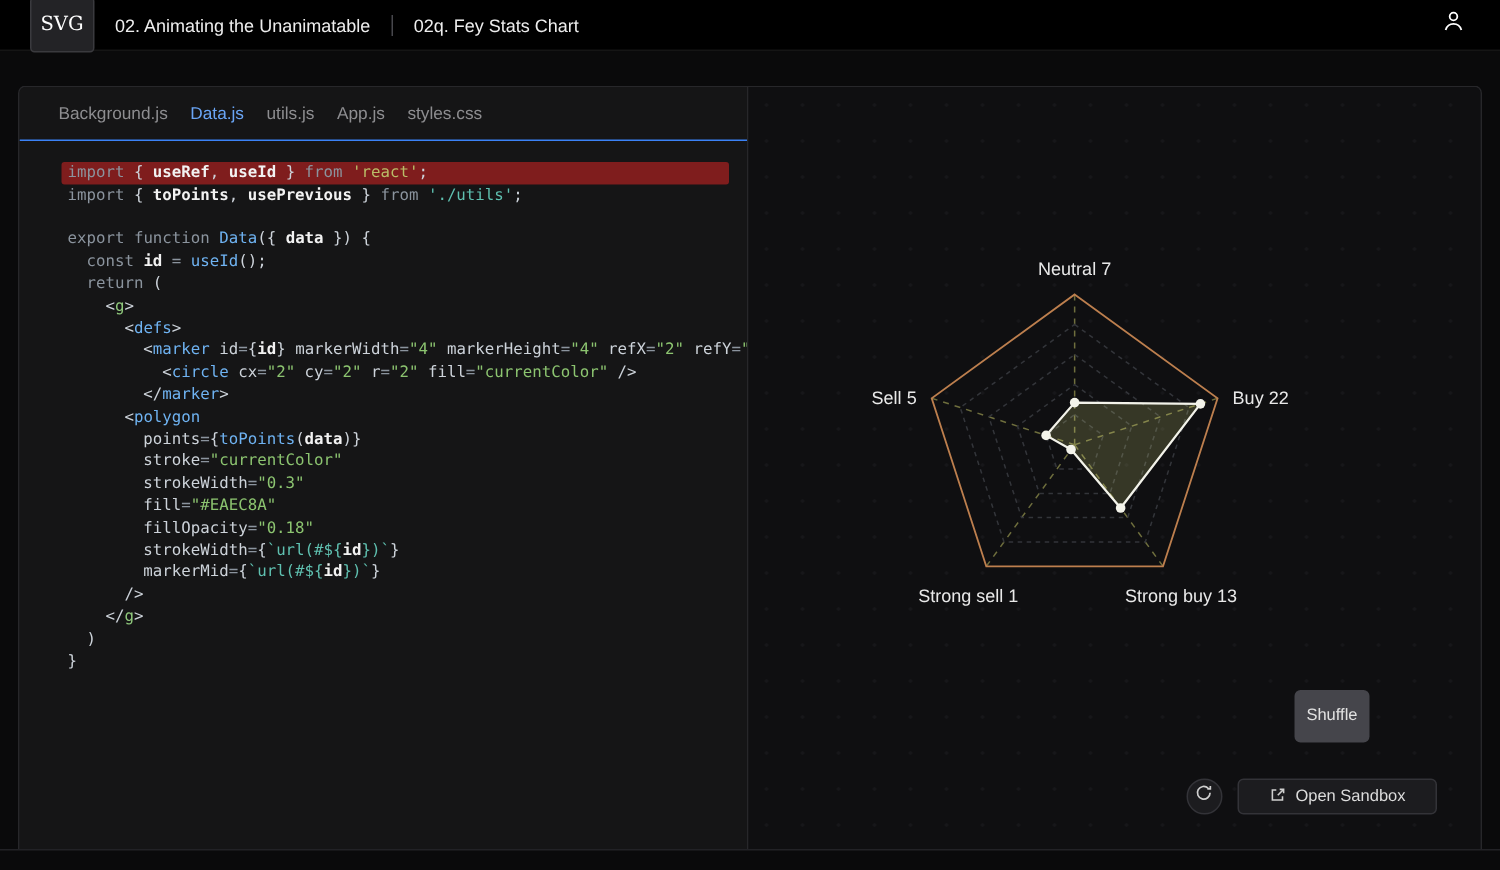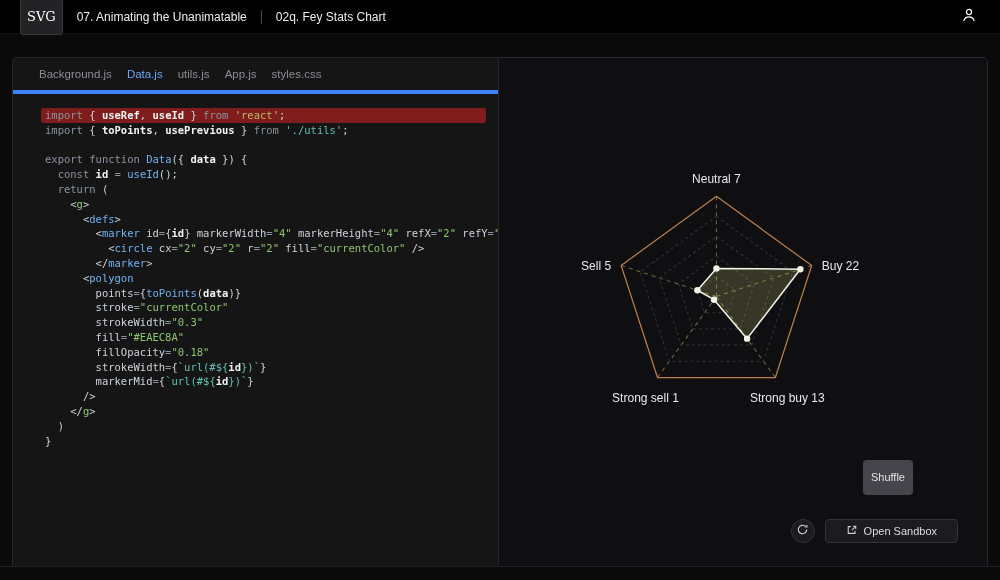--- a/index.html
+++ b/index.html
@@ -20,21 +20,21 @@
 
   
   .panel { margin:23px 12px 0; height:509px; border:1px solid #27272a;
            border-bottom:none; border-radius:5px 5px 0 0; display:flex;
            overflow:hidden; background:#121214; }
   .page-rule { height:1px; background:#222226; }
 
   
   .editor-pane { width:486px; flex:0 0 486px; border-right:1px solid #27272a;
                  display:flex; flex-direction:column; background:#151516; }
-  .tabs { height:36px; border-bottom:4px solid #3b82f6; display:flex;
+  .tabs { height:36px; border-bottom:1px solid #3b82f6; display:flex;
           align-items:center; padding-left:26px; gap:15px; font-size:11.5px;
           color:#8d8d90; flex:0 0 36px; }
   .tab { cursor:pointer; white-space:nowrap; }
   .tab.active { color:#6aa5f5; }
   .code { flex:1; padding:14px 12px 14px 0; overflow:hidden;
           font-family:"DejaVu Sans Mono", monospace; font-size:10.5px;
           line-height:14.8px; color:#cdd3da; }
   .line { white-space:pre; padding-left:4px; margin-left:28px; min-height:14.8px; }
   .line.hl { background:#7f1d1d; border-radius:2px; }
   .kw  { color:#8b949e; }
@@ -64,21 +64,21 @@
   .open-btn { height:24px; display:flex; align-items:center; gap:6px;
               background:#1c1c1f; border:1px solid #333338; border-radius:4px;
               padding:0 20px; color:#dcdcdc; font-size:11px; cursor:pointer;
               font-family:"Liberation Sans", sans-serif; white-space:nowrap; }
 </style>
 </head>
 <body>
 
 <header class="topbar">
   <div class="logo">SVG</div>
-  <div class="crumb">07. Animating the Unanimatable</div>
+  <div class="crumb">02. Animating the Unanimatable</div>
   <div class="crumb-divider"></div>
   <div class="crumb">02q. Fey Stats Chart</div>
   <div class="spacer"></div>
   <div class="user-btn">
     <span>
       <svg width="18" height="18" viewBox="0 0 24 24" fill="none" stroke="#ffffff" stroke-width="1.6">
         <circle cx="12" cy="8" r="3.4"></circle>
         <path d="M5 20c1.2-3.8 4-5.4 7-5.4s5.8 1.6 7 5.4"></path>
       </svg>
     </span>

